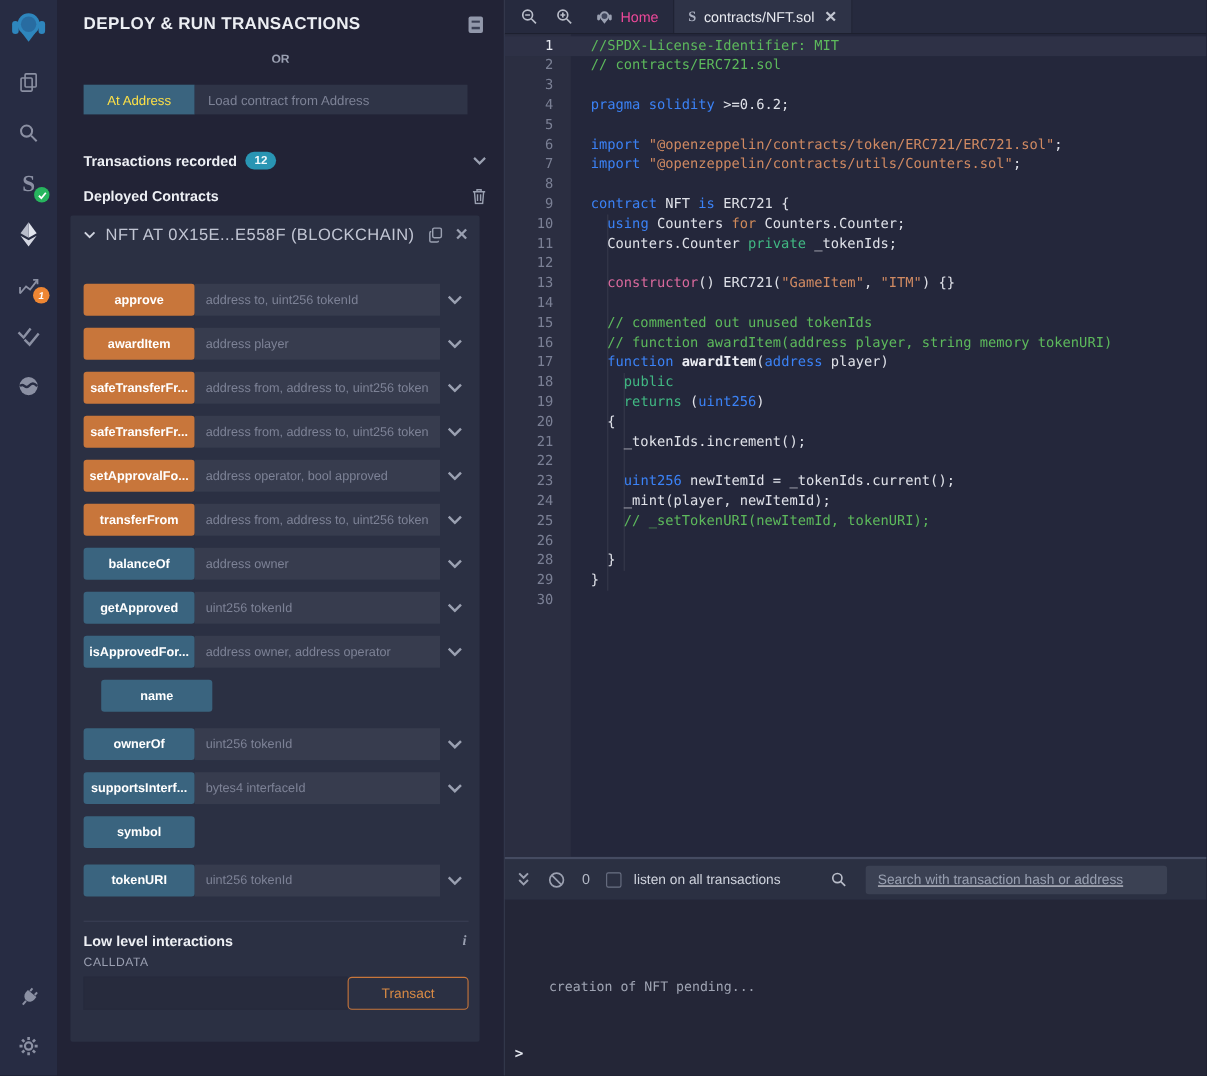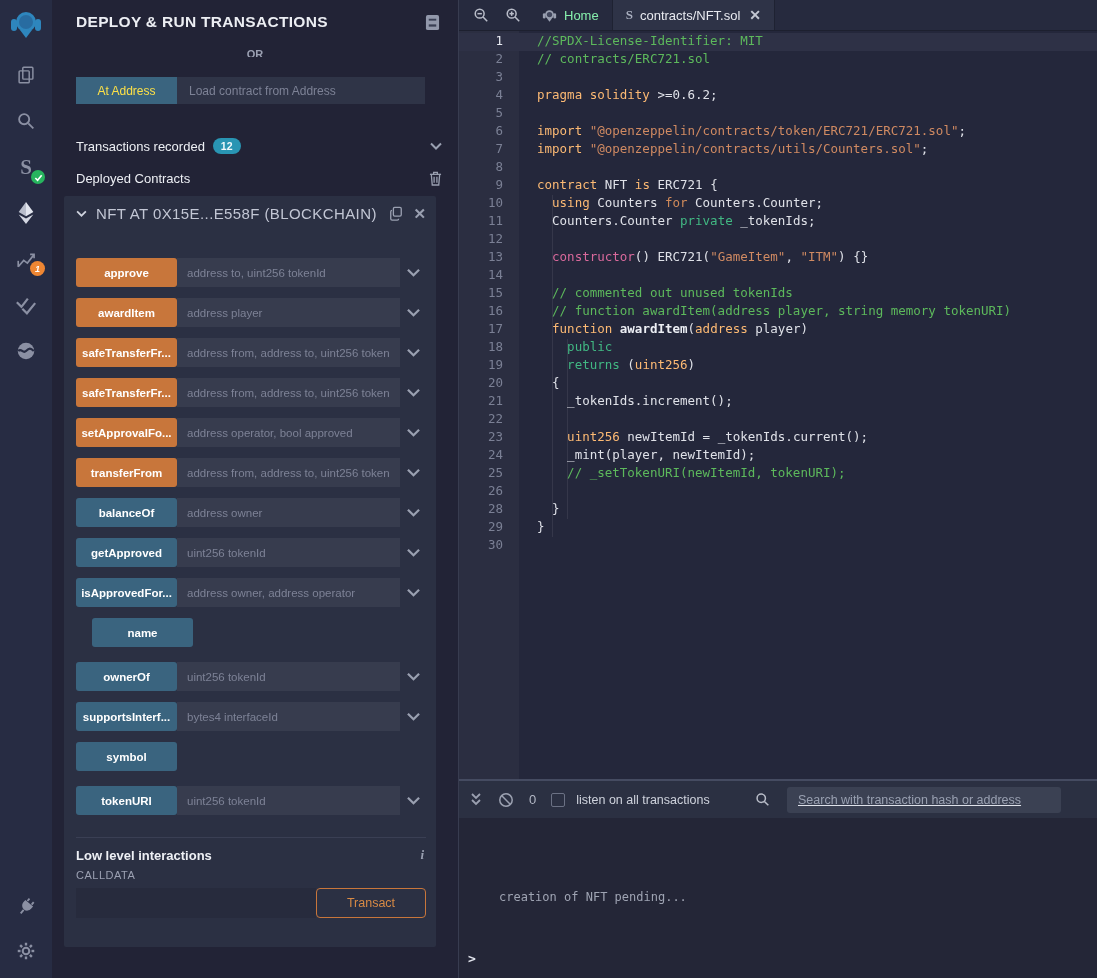--- a/index.html
+++ b/index.html
@@ -25,21 +25,21 @@
                 align-items:center;justify-content:space-between;}
   .panel-title{font-size:15.5px;font-weight:bold;color:#eceef3;letter-spacing:.3px;}
   .or-row{position:absolute;left:0;right:0;top:44px;height:13px;overflow:hidden;text-align:center;}
   .or-row span{display:inline-block;margin-top:-4px;font:bold 11px "Liberation Sans",sans-serif;color:#9ba0b2;}
   .ataddr{position:absolute;left:24px;top:77px;width:349px;height:27px;display:flex;}
   .ataddr button{width:101px;height:27px;border:none;background:#3a647f;color:#fde047;
                  font:12px "Liberation Sans",sans-serif;cursor:pointer;}
   .ataddr input{flex:1;height:27px;border:none;background:#2f3447;color:#dfe2ea;
                 padding:0 12px;font:12px "Liberation Sans",sans-serif;outline:none;min-width:0;}
   .section-row{position:absolute;left:24px;right:16px;height:20px;display:flex;align-items:center;gap:8px;}
-  .section-label{font-size:13px;font-weight:normal;color:#edeff4;}
+  .section-label{font-size:13px;font-weight:bold;color:#edeff4;}
   .count-badge{background:#2995b3;color:#f0f9fc;font:bold 10.5px "Liberation Sans",sans-serif;
                padding:2px 8px;border-radius:9px;}
   .row-right{margin-left:auto;display:flex;align-items:center;gap:10px;}
 
   .card{position:absolute;left:12px;top:196px;width:372px;height:751px;background:#2b3043;border-radius:2px;}
   .card-header{position:absolute;left:12px;right:10px;top:8px;height:18px;display:flex;align-items:center;gap:9px;}
   .card-title{font-size:15px;color:#c2c6d4;letter-spacing:.4px;white-space:nowrap;overflow:hidden;text-overflow:ellipsis;}
   .x-close{color:#9aa0b1;font:bold 15px "Liberation Sans",sans-serif;cursor:pointer;line-height:1;}
 
   .fn-list{position:absolute;left:12px;right:10px;top:62px;}
@@ -64,35 +64,35 @@
   .calldata-row input{flex:1;height:30px;border:1px solid #272b3d;background:#272b3d;outline:none;min-width:0;}
   .transact-btn{width:110px;height:30px;background:transparent;border:1px solid #c8763b;border-radius:4px;
                 color:#d88a45;font:12.5px "Liberation Sans",sans-serif;cursor:pointer;}
 
   
   .editor{position:absolute;left:458px;top:0;width:639px;height:978px;background:#24273b;border-left:1px solid #383c50;}
   .tabbar{position:absolute;left:0;right:0;top:0;height:31px;background:#262a3e;display:flex;
           align-items:stretch;border-bottom:1px solid #1d202f;}
   .tb-zoom{width:32px;display:flex;align-items:center;justify-content:center;cursor:pointer;}
   .tab{display:flex;align-items:center;gap:7px;padding:0 13px;border-right:1px solid #1e2232;
-       color:#86efac;font-size:13px;cursor:pointer;}
+       color:#ec4899;font-size:13px;cursor:pointer;}
   .tab:first-of-type{border-left:1px solid #1e2232;margin-left:10px;}
   .tab.active{background:#2e3347;color:#e8eaf0;}
   .tab .s-ic{font:bold 13px "Liberation Serif",serif;color:#aab0c0;}
   .tab .x-close{font-size:14px;color:#c3c7d2;margin-left:2px;}
 
   .code{position:absolute;left:0;right:0;top:31px;height:748px;background:#24273b;overflow:hidden;cursor:text;}
   .code::before{content:"";position:absolute;left:0;top:0;width:60px;height:100%;background:#2b2e41;}
   .code-lines{position:relative;padding-top:2px;}
   .cl{display:flex;height:18px;line-height:18px;font:12.5px "DejaVu Sans Mono",monospace;position:relative;}
   .cl.active{background:#2e3146;}
   .ln{width:60px;min-width:60px;text-align:right;padding-right:16px;color:#7b8095;}
   .cl.active .ln{color:#e8eaf2;}
   .ct{padding-left:18px;white-space:pre;}
-  .tk-c{color:#5db95c;}.tk-k{color:#fdba74;}.tk-s{color:#d08a62;}.tk-p{color:#d9699c;}
+  .tk-c{color:#5db95c;}.tk-k{color:#3b82f6;}.tk-s{color:#d08a62;}.tk-p{color:#d9699c;}
   .tk-g{color:#41b883;}.tk-o{color:#d08a5a;}.tk-t{color:#dfe1e8;}
   .tk-f{color:#eceef4;font-weight:bold;}
   .guide{position:absolute;width:1px;background:rgba(255,255,255,.08);}
 
   
   .term-toolbar{position:absolute;left:0;right:0;top:779px;height:39px;background:#2b3042;
                 border-top:2px solid #454b61;display:flex;align-items:center;padding:0 10px;gap:15px;}
   .tt-count{color:#b4b9c6;font-size:13px;}
   .tt-check{width:14px;height:14px;border:1px solid #6b7184;border-radius:2px;background:transparent;cursor:pointer;}
   .tt-label{color:#cfd3dd;font-size:12.5px;}

